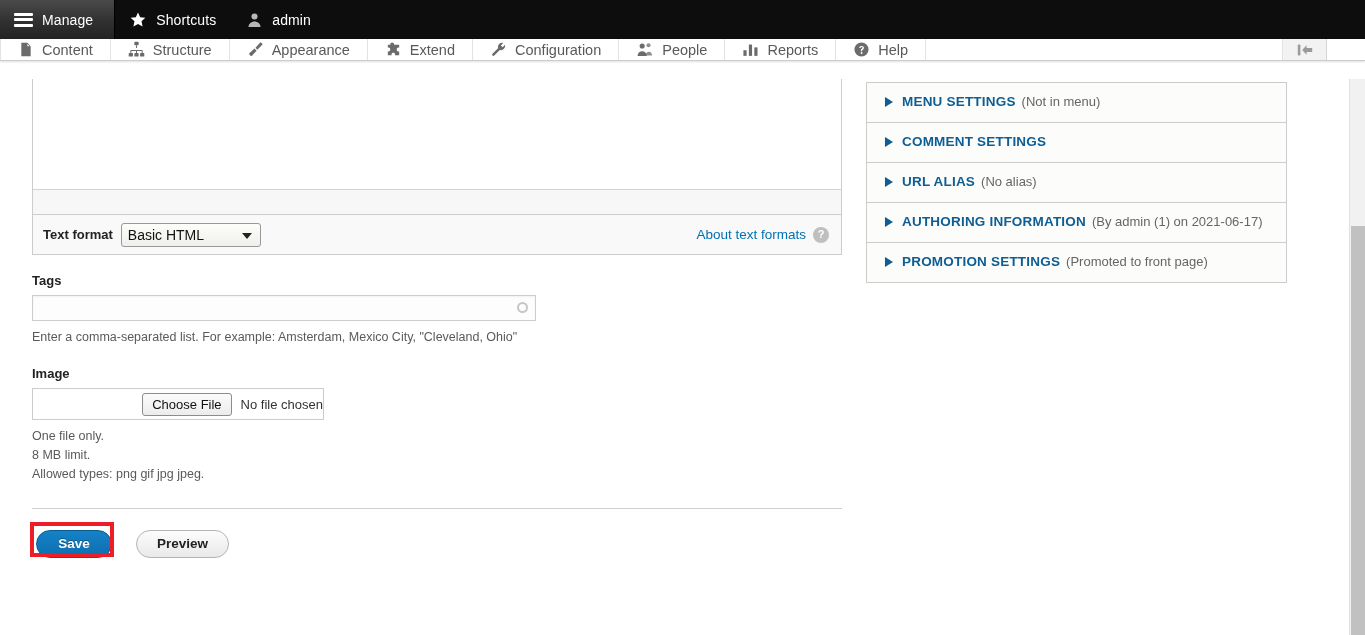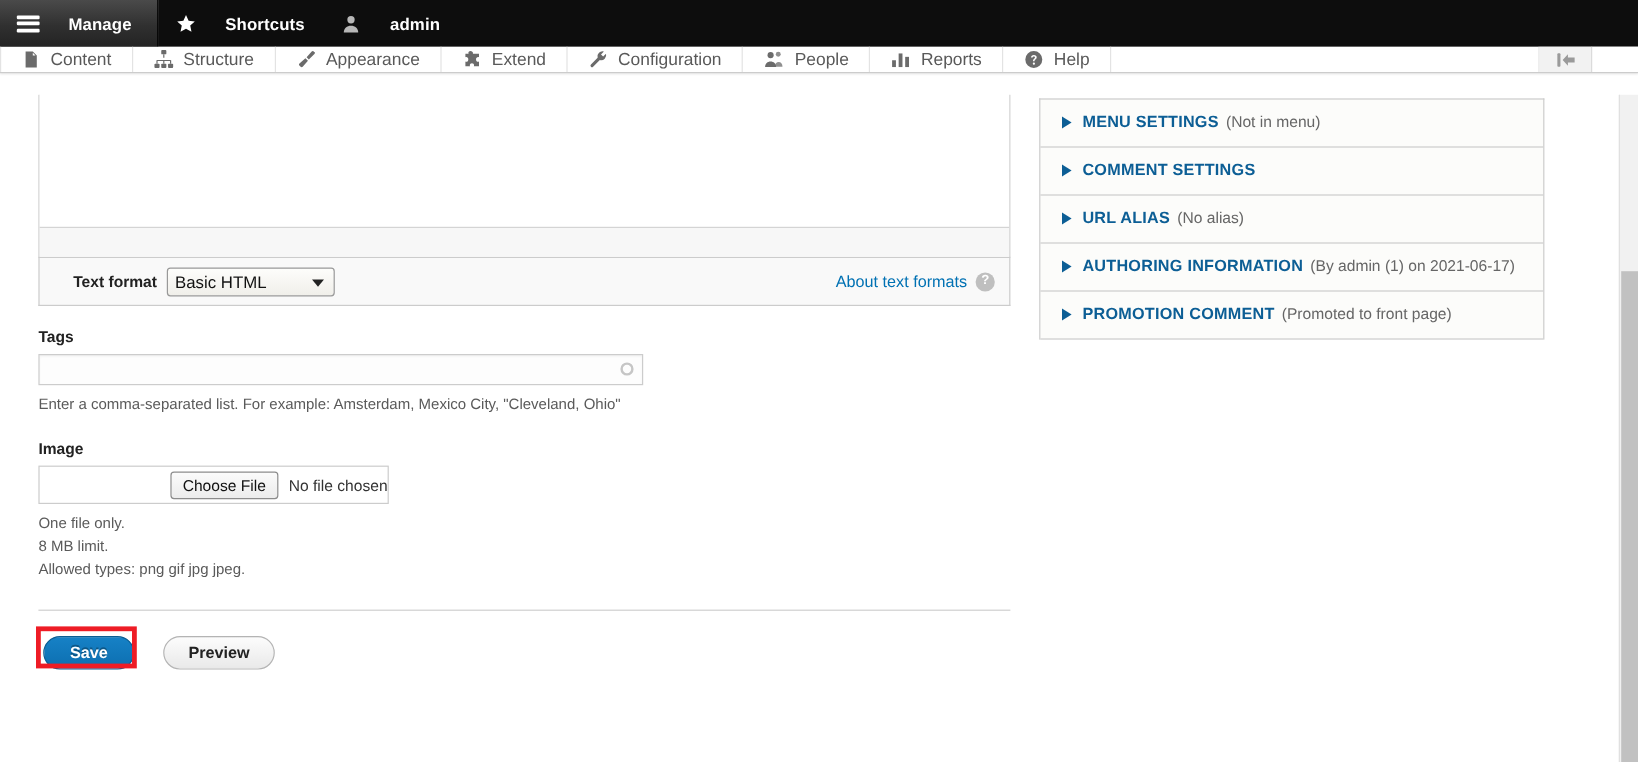--- a/index.html
+++ b/index.html
@@ -23,25 +23,25 @@
     top: 0; left: 0;
     width: 1365px;
     height: 39px;
     background: #0d0d0d;
     display: flex;
     align-items: stretch;
   }
   .bar-tab {
     display: flex;
     align-items: center;
-    gap: 24px;
+    gap: 9px;
     padding: 0 16px 0 14px;
     color: #fff;
     font-size: 14px;
-    font-weight: bold;
+    font-weight: normal;
     cursor: pointer;
     letter-spacing: .1px;
   }
   .bar-tab.home {
     background: linear-gradient(to bottom, #4a4a4a 0%, #303030 55%, #232323 100%);
     box-shadow: inset -1px 0 0 #000;
     padding-right: 22px;
   }
   
   .hamburger {
@@ -146,21 +146,21 @@
 
   
   #text-format-row {
     position: relative;
     border: 1px solid #ccc;
     border-top: none;
     background: #f9f9f9;
     height: 40px;
     display: flex;
     align-items: center;
-    padding: 0 28px;
+    padding: 0 10px;
     box-sizing: border-box;
   }
   #text-format-row .tf-label {
     font-weight: bold;
     font-size: 13px;
     color: #222;
     margin-left: 0px;
     margin-right: 8px;
   }
   select.tf-select {
@@ -619,21 +619,21 @@
     </div>
 
     <div class="v-tab">
       <span class="tri"></span>
       <span class="vt-title">AUTHORING INFORMATION</span>
       <span class="vt-summary">(By admin (1) on 2021-06-17)</span>
     </div>
 
     <div class="v-tab">
       <span class="tri"></span>
-      <span class="vt-title">PROMOTION COMMENT</span>
+      <span class="vt-title">PROMOTION SETTINGS</span>
       <span class="vt-summary">(Promoted to front page)</span>
     </div>
   </div>
 </div>
 
 <div id="page-right-gutter"></div>
 
 <div id="v-scrollbar">
   <div id="v-thumb"></div>
 </div>

